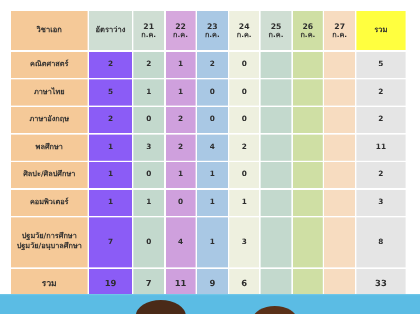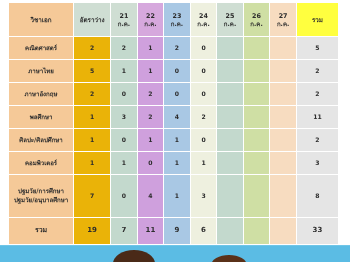--- a/index.html
+++ b/index.html
@@ -7,21 +7,21 @@
     width:350px;height:262px;overflow:hidden;
     background:#ffffff;
     font-family:"DejaVu Sans","Liberation Sans",sans-serif;
   }
   .slide{
     position:relative;width:350px;height:262px;
     background:#ffffff;
     box-sizing:border-box;
   }
   .table-wrap{
-    position:absolute;left:8px;top:2px;width:331px;height:243px;
+    position:absolute;left:8px;top:8px;width:331px;height:243px;
   }
   table.data{
     width:331px;height:243px;
     border-collapse:collapse;
     table-layout:fixed;
   }
   table.data td, table.data th{
     border:1px solid #ffffff;
     padding:0 2px;
     font-size:6.1px;
@@ -58,21 +58,21 @@
   .daynum{display:block;font-size:6.4px;line-height:1.15;}
   .daymon{display:block;font-size:6.1px;line-height:1.2;}
 
   
   td.subject{
     background:#f5c998;
     text-align:left;
     padding-left:5px;
     font-size:6.1px;
   }
-  td.rate{background:#eab308;}
+  td.rate{background:#8b5cf6;}
   td.d1{background:#c3d9cd;}
   td.d2{background:#cfa0dd;}
   td.d3{background:#a9c8e4;}
   td.d4{background:#eef0df;}
   td.d5{background:#c3d9cd;}
   td.d6{background:#cfdfa4;}
   td.d7{background:#f7dcc0;}
   td.total{background:#e5e5e5;}
 
   tr.r1 td{height:21px;}

